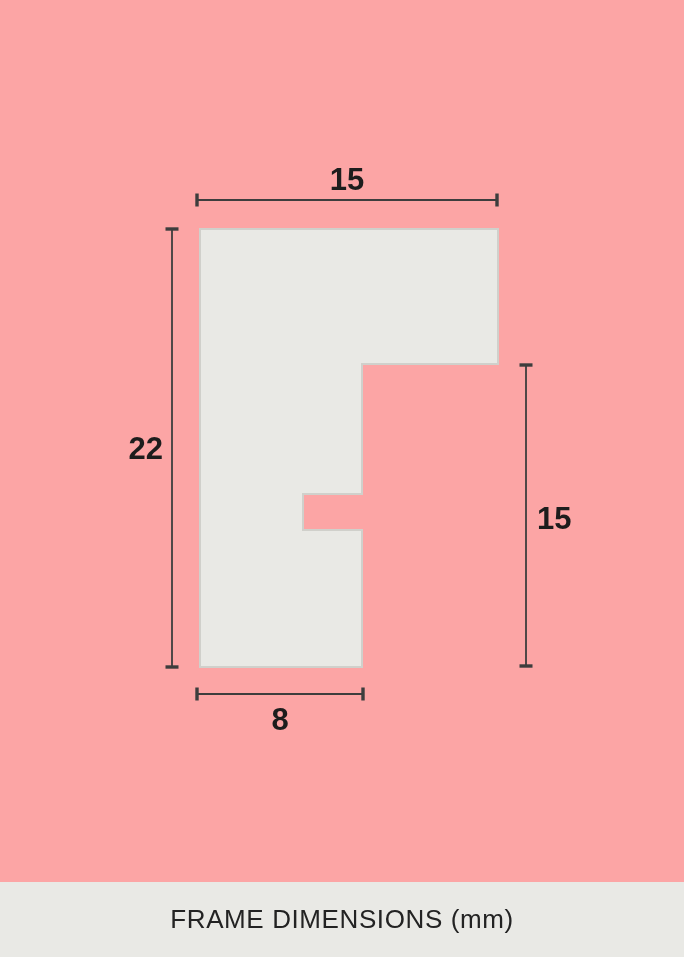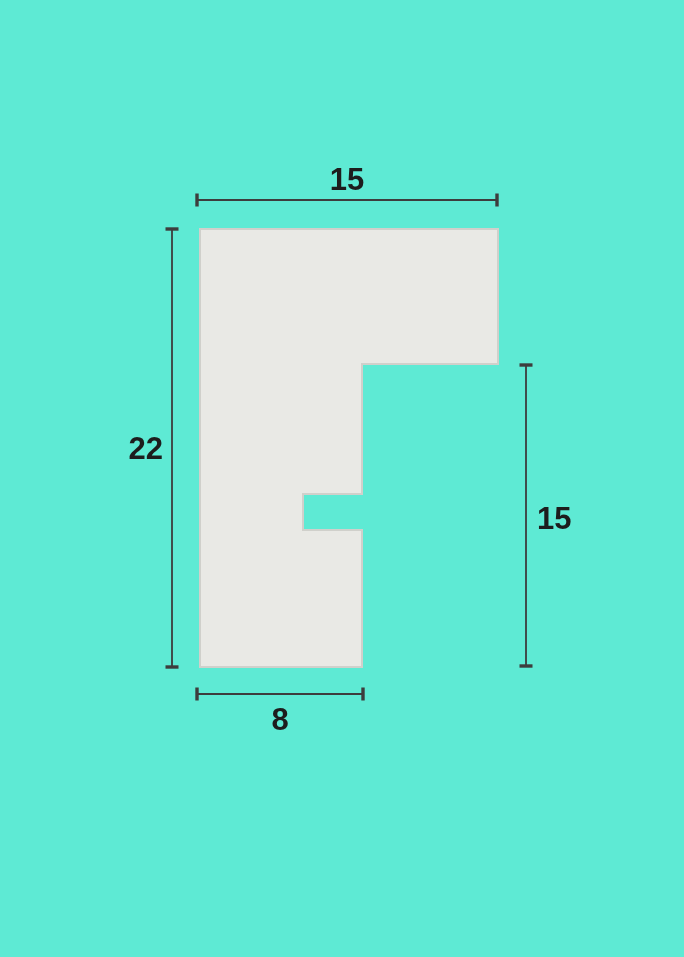--- a/index.html
+++ b/index.html
@@ -4,21 +4,21 @@
 <style>
   html, body {
     margin: 0;
     padding: 0;
     background: #ffffff;
   }
   .page {
     position: relative;
     width: 684px;
     height: 957px;
-    background: #5eead4;
+    background: #fca5a5;
     overflow: hidden;
     font-family: "Liberation Sans", sans-serif;
   }
   .diagram-svg {
     position: absolute;
     top: 0;
     left: 0;
     display: block;
   }
   .dim-label {
@@ -78,14 +78,17 @@
 
     <g stroke="#3d3d3d" fill="none">
       <line x1="197" y1="694" x2="363" y2="694" stroke-width="1.8"></line>
       <line x1="197" y1="687.5" x2="197" y2="700.5" stroke-width="3.4"></line>
       <line x1="363" y1="687.5" x2="363" y2="700.5" stroke-width="3.4"></line>
     </g>
     <text class="dim-label" x="280" y="730" text-anchor="middle">8</text>
 
   </svg>
 
+  <div class="footer-bar">
+    <span class="footer-label">FRAME DIMENSIONS (mm)</span>
+  </div>
 
 </div>
 
 </body></html>

